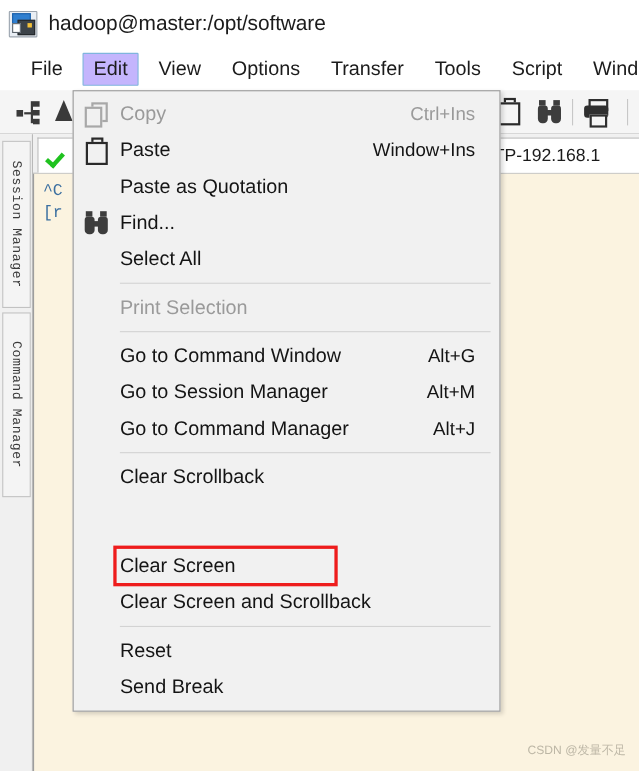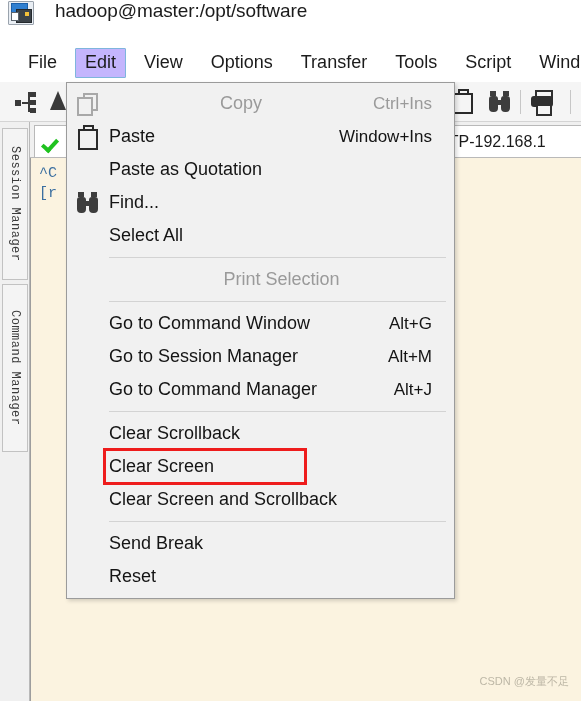--- a/index.html
+++ b/index.html
@@ -16,21 +16,21 @@
     -webkit-font-smoothing: antialiased;
   }
 
   
   #titlebar {
     position: absolute;
     left: 0; top: 0;
     width: 581px; height: 44px;
     background: #ffffff;
     display: flex;
-    gap: 11px;
+    align-items: center;
   }
   #app-icon {
     width: 26px; height: 26px;
     margin-left: 8px;
     position: relative;
     flex: 0 0 auto;
   }
   #app-icon .frame {
     position: absolute; left: 0; top: 1px;
     width: 24px; height: 22px;
@@ -242,21 +242,21 @@
     flex: 0 0 auto;
     position: relative;
   }
   .mi-label {
     font-size: 18px;
     color: #141414;
     white-space: nowrap;
     flex: 1 1 auto;
   }
   .mi.disabled .mi-label,
-  .mi.disabled .mi-accel { color: #9a9a9a; text-align: center; }
+  .mi.disabled .mi-accel { color: #9a9a9a; }
   .mi-accel {
     font-size: 17px;
     color: #141414;
     padding-right: 22px;
     white-space: nowrap;
   }
   .mi-sep {
     height: 1px;
     background: #d3d3d3;
     margin: 5px 8px 5px 42px;
@@ -519,35 +519,35 @@
     <div class="mi-accel">Alt+J</div>
   </div>
 
   <div class="mi-sep"></div>
 
   <div class="mi">
     <div class="mi-iconcell"></div>
     <div class="mi-label">Clear Scrollback</div>
   </div>
 
-  <div class="mi" id="mi-clear-screen" style="outline-color: rgb(238, 28, 28);">
+  <div class="mi" id="mi-clear-screen" style="outline-color: rgb(238, 28, 28); margin-top: 48px;">
     <div class="mi-iconcell"></div>
     <div class="mi-label">Clear Screen</div>
   </div>
 
   <div class="mi">
     <div class="mi-iconcell"></div>
     <div class="mi-label">Clear Screen and Scrollback</div>
   </div>
 
   <div class="mi-sep"></div>
 
   <div class="mi">
     <div class="mi-iconcell"></div>
+    <div class="mi-label">Reset</div>
+  </div>
+
+  <div class="mi">
+    <div class="mi-iconcell"></div>
     <div class="mi-label">Send Break</div>
   </div>
 
-  <div class="mi">
-    <div class="mi-iconcell"></div>
-    <div class="mi-label">Reset</div>
-  </div>
-
 </div>
 
 </body></html>

